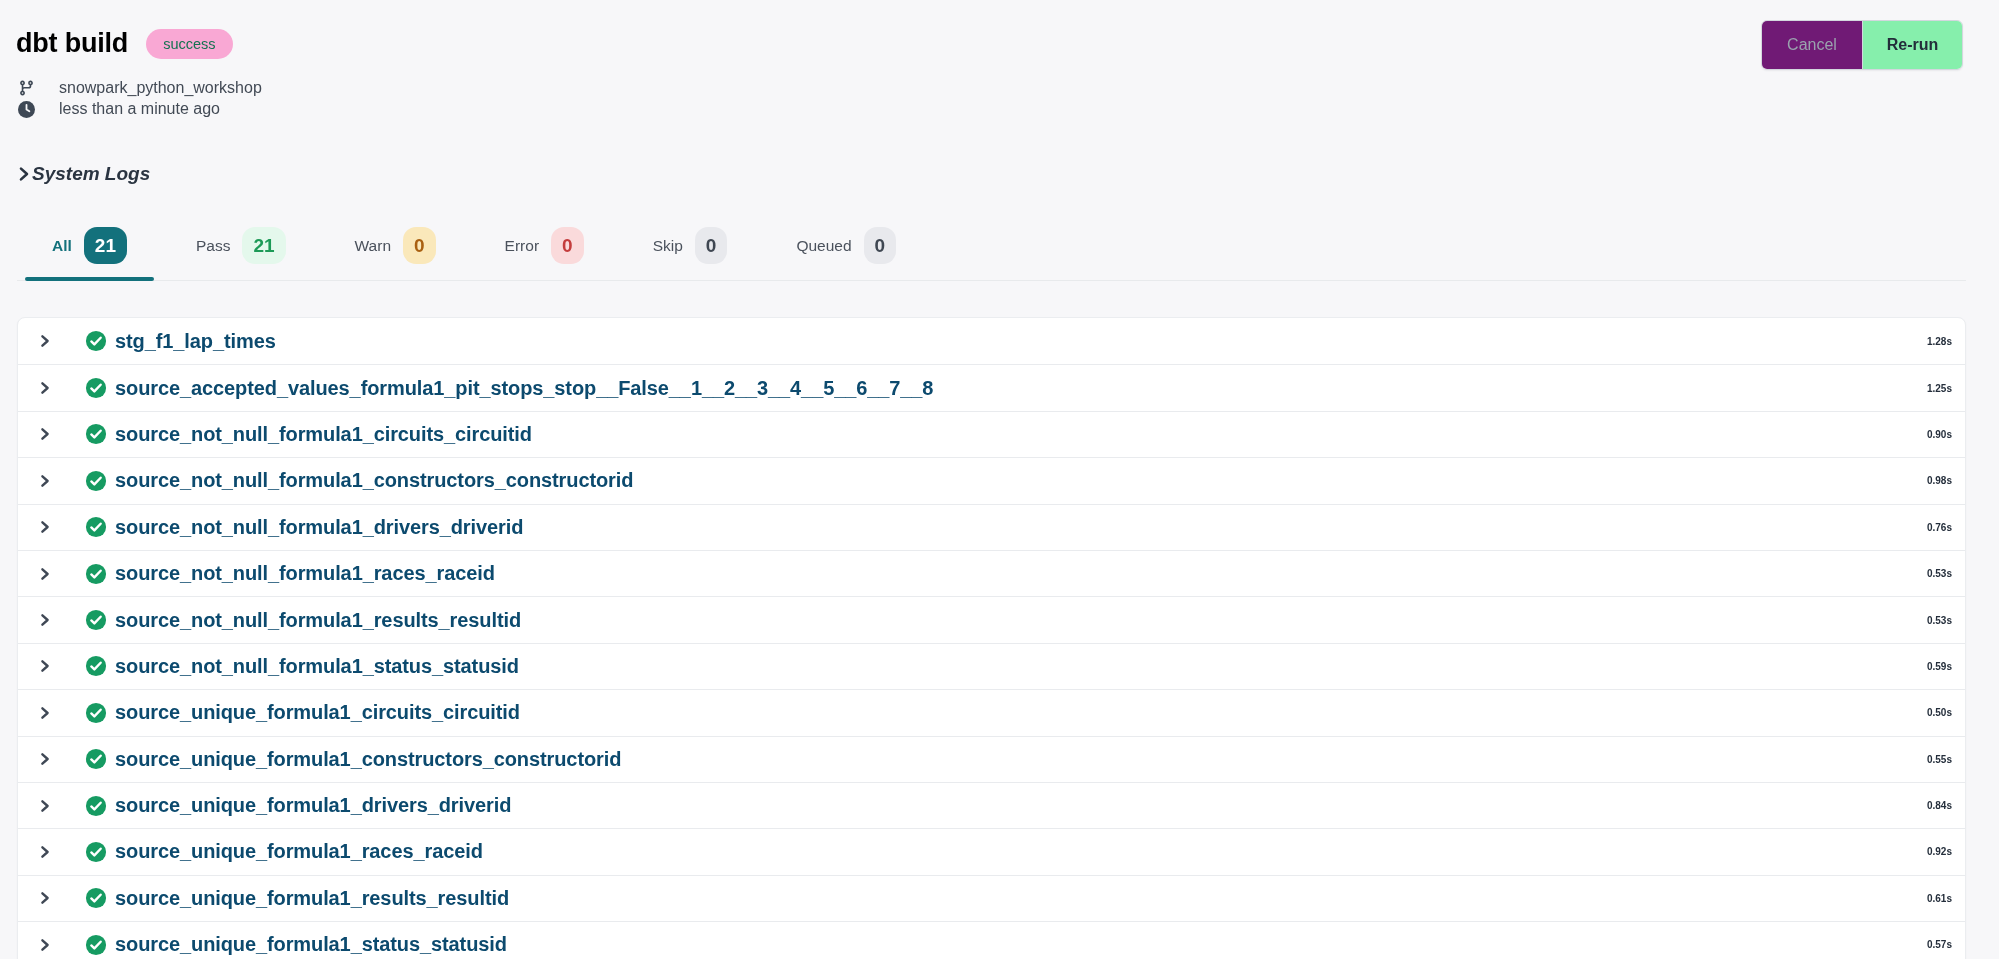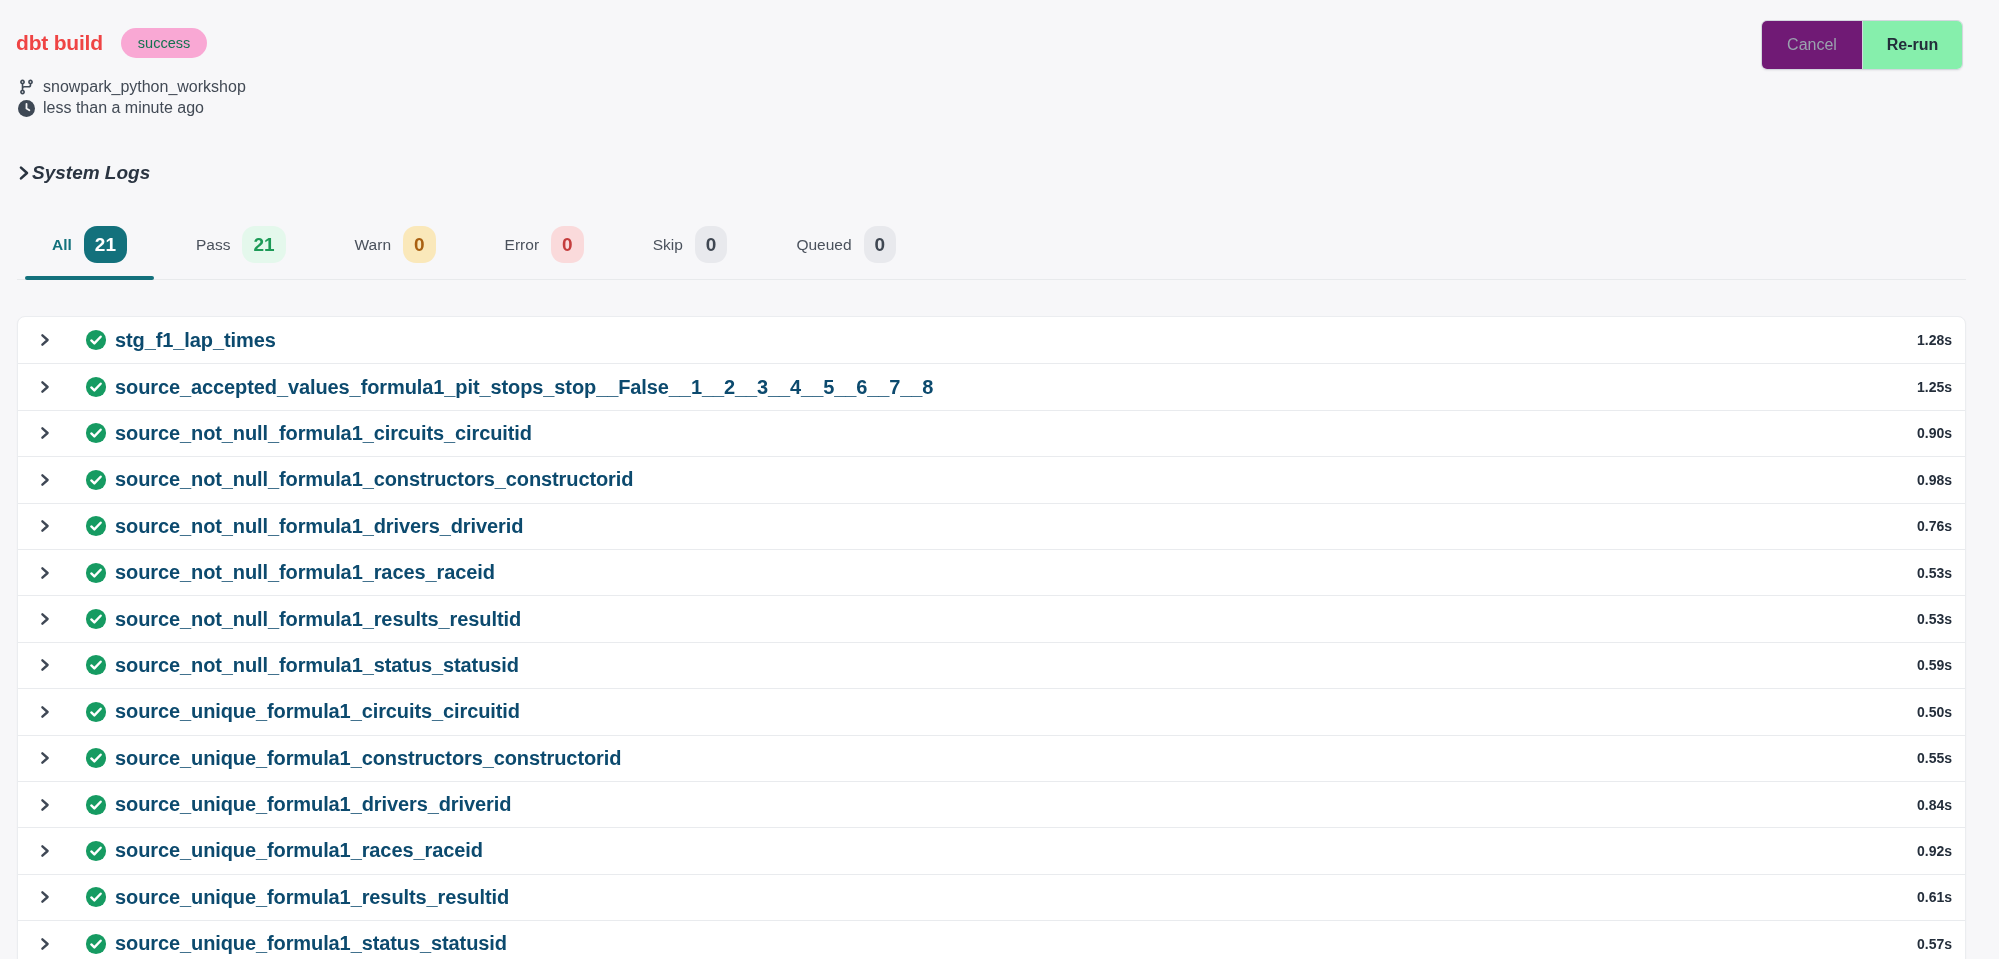--- a/index.html
+++ b/index.html
@@ -6,27 +6,27 @@
   html,body { width:1999px; height:959px; overflow:hidden; }
   body {
     font-family:"Liberation Sans", sans-serif;
     background:#f7f7f9;
     color:#1f2a37;
     position:relative;
   }
   
   .header { padding:28px 36px 0 16px; position:relative; }
   .title-row { display:flex; align-items:center; }
-  .page-title { font-size:21px; font-weight:700; color:#ef4444; letter-spacing:-0.2px; }
+  .page-title { font-size:27px; font-weight:700; color:#000000; letter-spacing:-0.2px; }
   .status-pill {
     margin-left:18px; background:#f9a8d4; color:#147250;
     font-size:14.5px; font-weight:400; padding:7px 17px; border-radius:17px;
     display:inline-flex; align-items:center;
   }
-  .meta-line { display:flex; align-items:center; gap:7px; color:#424a55; font-size:16px; }
+  .meta-line { display:flex; align-items:center; gap:23px; color:#424a55; font-size:16px; }
   .meta-branch { margin-top:20px; }
   .meta-time { margin-top:3px; }
   .meta-icon { width:20px; display:flex; justify-content:center; align-items:center; }
   
   .btn-group {
     position:absolute; top:20px; right:36px;
     display:flex; border:1px solid #d3d7de; border-radius:6px; overflow:hidden;
     box-shadow:0 1px 2px rgba(16,24,40,.06);
   }
   .btn { height:48px; min-width:100px; padding:0 22px; font-size:16px;
@@ -69,21 +69,21 @@
   }
   .result-row {
     height:46.4px; display:flex; align-items:center;
     padding:0 13px 0 20px; cursor:pointer;
   }
   .result-row + .result-row { border-top:1px solid #e9ebee; }
   .row-chevron { width:14px; height:14px; flex:0 0 14px; display:flex; }
   .row-check { margin-left:33px; width:22px; height:22px; flex:0 0 22px; display:flex; }
   .row-name { margin-left:8px; font-size:20px; font-weight:700; color:#0c4a6e; letter-spacing:-0.1px;
     white-space:nowrap; overflow:hidden; text-overflow:ellipsis; flex:1 1 auto; }
-  .row-duration { margin-left:12px; font-size:14px; font-weight:600; color:#242e3b; white-space:nowrap; }
+  .row-duration { margin-left:12px; font-size:10px; font-weight:600; color:#242e3b; white-space:nowrap; }
 </style>
 </head>
 <body>
 
 <div class="header">
   <div class="title-row">
     <span class="page-title">dbt build</span>
     <span class="status-pill">success</span>
   </div>
 

